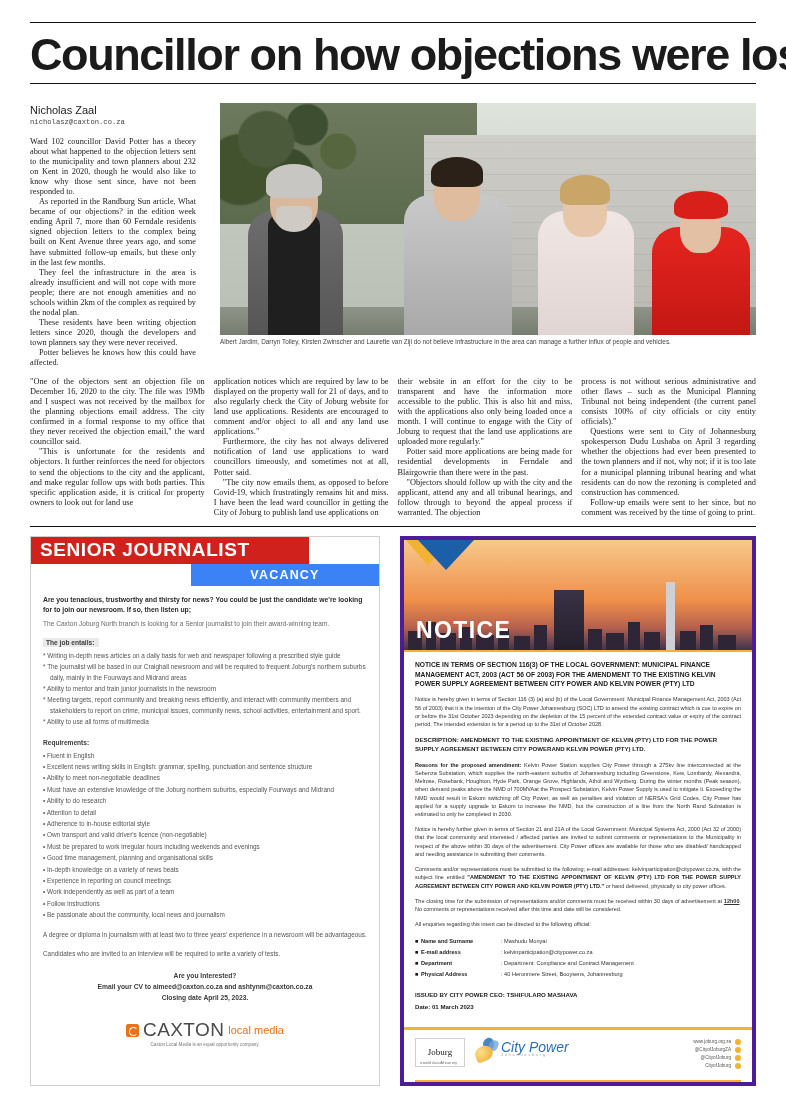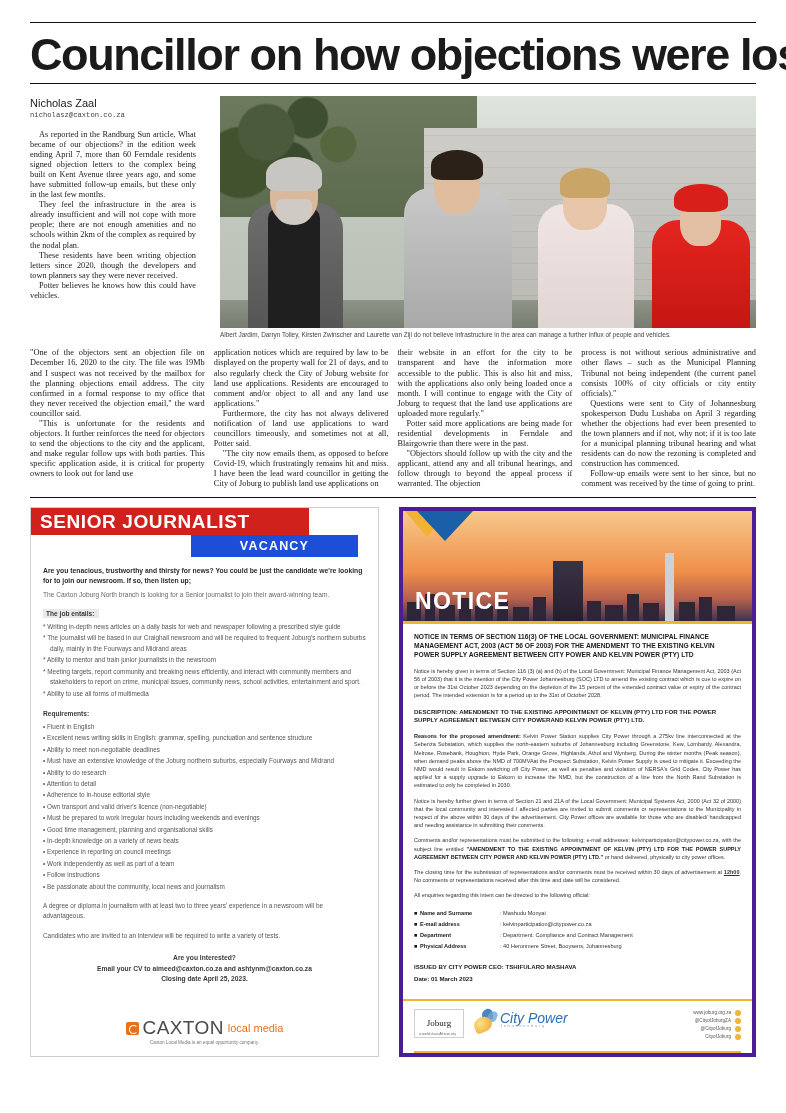--- a/index.html
+++ b/index.html
@@ -23,21 +23,21 @@
   
   .headline{
     font-family:"Liberation Sans",sans-serif;
     font-weight:bold;font-size:45px;line-height:52px;letter-spacing:-1.4px;
     color:#1b1b1b;margin:6px 0 2px 0;white-space:nowrap;
     transform:scaleX(1.0);transform-origin:left center;
   }
   .rule-under-head{border-top:1.3px solid #111;margin-top:2px;}
 
   
-  .toparea{display:flex;gap:24px;margin-top:12px;}
+  .toparea{display:flex;gap:24px;margin-top:19px;}
   .byline-col{width:182px;}
   .byline-name{font-size:11px;color:#222;line-height:14px;}
   .byline-mail{font-size:7.2px;color:#444;line-height:11px;margin-bottom:9px;font-family:Liberation Mono, monospace;}
   .bodycopy{
     font-family:"Liberation Serif",serif;font-size:8.3px;line-height:10.05px;
     color:#1a1a1a;text-align:justify;
   }
   .bodycopy p{margin:0;text-indent:9px;}
   .bodycopy p.first{text-indent:0;}
 
@@ -78,35 +78,35 @@
   .rule-below-cols{border-top:1px solid #111;margin-top:8px;}
 
   
   .ads{display:flex;gap:20px;margin-top:9px;}
 
   
   .ad-job{width:348px;border:1px solid #cfcfcf;background:#fff;position:relative;}
   .job-banner{height:27px;background:#d0211c;display:flex;align-items:center;}
   .job-banner span{color:#fff;font-size:19px;font-weight:bold;letter-spacing:.6px;padding-left:9px;}
   .job-banner{width:278px;}
-  .job-vacancy{height:22px;width:167px;margin-left:160px;background:#1d4ed8;
+  .job-vacancy{height:22px;width:188px;margin-left:160px;background:#3b82f6;
        display:flex;align-items:center;justify-content:center;}
   .job-vacancy span{color:#fff;font-size:12.5px;font-weight:bold;letter-spacing:1.2px;}
   .job-body{padding:9px 12px 10px 12px;color:#3a3a3a;}
   .jb-strong{font-size:6.8px;line-height:10px;font-weight:bold;color:#2b2b2b;}
   .jb-lead{font-size:6.6px;line-height:10px;color:#6a6a6a;margin-top:4px;}
   .jb-sechead{font-size:6.6px;font-weight:bold;color:#3a3a3a;background:#e9e9e9;
        display:inline-block;padding:1px 5px 1px 3px;margin:9px 0 4px 0;}
   .jb-sechead.plain{background:transparent;padding-left:0;}
   .jb-item{font-size:6.4px;line-height:10.4px;color:#555;padding-left:7px;
        text-indent:-7px;margin-bottom:1px;}
   .jb-note{font-size:6.4px;line-height:10.4px;color:#555;margin-top:9px;}
   .jb-cta{text-align:center;font-size:6.7px;line-height:10.6px;font-weight:bold;
        color:#3a3a3a;margin-top:12px;}
-  .caxton{display:flex;align-items:center;justify-content:center;margin-top:32px;text-align:right;}
+  .caxton{display:flex;align-items:center;justify-content:center;margin-top:16px;text-align:right;}
   .cax-mark{width:13px;height:13px;background:#e8711a;border-radius:2px;margin-right:4px;position:relative;}
   .cax-mark:after{content:"";position:absolute;left:3px;top:3px;width:7px;height:7px;
        border:1.6px solid #fff;border-radius:50%;border-right-color:transparent;}
   .cax-name{font-size:19px;color:#4a4a4a;letter-spacing:.4px;}
   .cax-sub{font-size:11px;color:#e8711a;margin-left:4px;}
   .cax-tag{text-align:center;font-size:4.6px;color:#777;margin-top:1px;}
 
   
   .ad-notice{width:350px;border:4px solid #4c1d95;background:#fff;position:relative;}
   .notice-hero{height:110px;position:relative;overflow:hidden;
@@ -167,24 +167,25 @@
   <div class="rule-top"></div>
 
   <div class="headline">Councillor on how objections were lost</div>
   <div class="rule-under-head"></div>
 
   <div class="toparea">
     <div class="byline-col">
       <div class="byline-name">Nicholas Zaal</div>
       <div class="byline-mail">nicholasz@caxton.co.za</div>
       <div class="bodycopy">
+        <p class="first">Ward 102 councillor David Potter has a theory about what happened to the objection letters sent to the municipality and town planners about 232 on Kent in 2020, though he would also like to know why those sent since, have not been responded to.</p>
         <p>As reported in the Randburg Sun article, What became of our objections? in the edition week ending April 7, more than 60 Ferndale residents signed objection letters to the complex being built on Kent Avenue three years ago, and some have submitted follow-up emails, but these only in the last few months.</p>
         <p>They feel the infrastructure in the area is already insufficient and will not cope with more people; there are not enough amenities and no schools within 2km of the complex as required by the nodal plan.</p>
         <p>These residents have been writing objection letters since 2020, though the developers and town planners say they were never received.</p>
-        <p>Potter believes he knows how this could have vehicles.</p>
+        <p>Potter believes he knows how this could have affected.</p>
       </div>
     </div>
 
     <div class="photo-col">
       <div class="photo">
         <div class="sky"></div>
         <div class="trees"></div>
         <div class="wall"></div>
         <div class="ground"></div>
 

